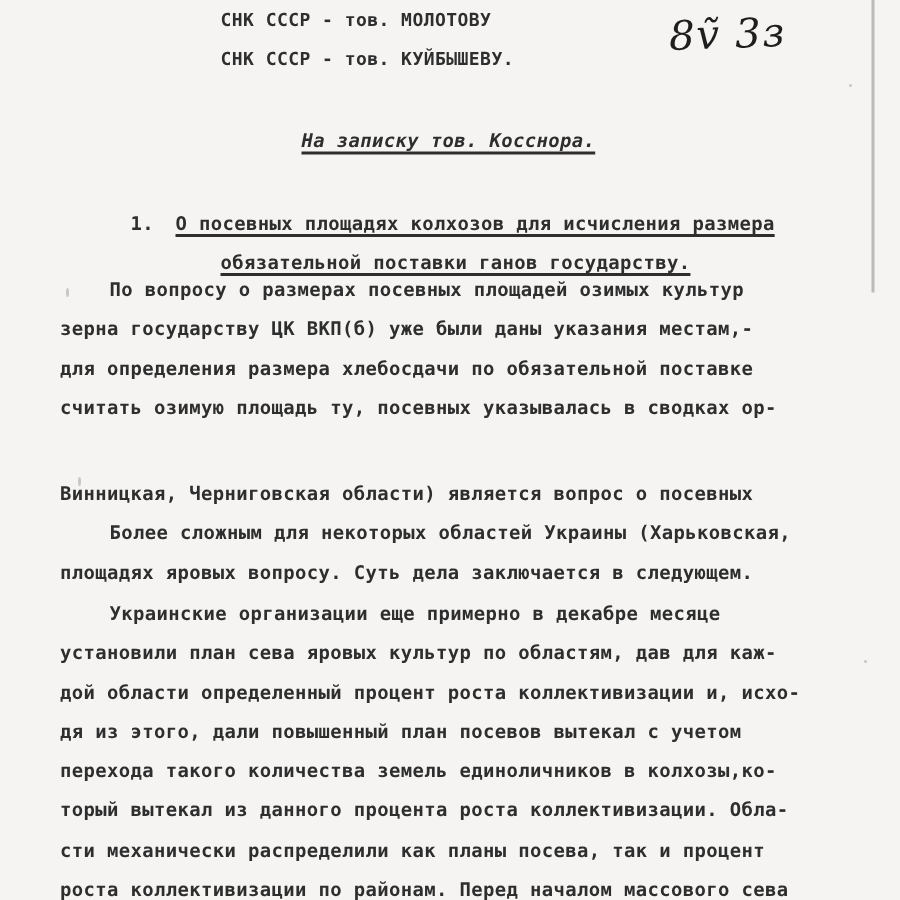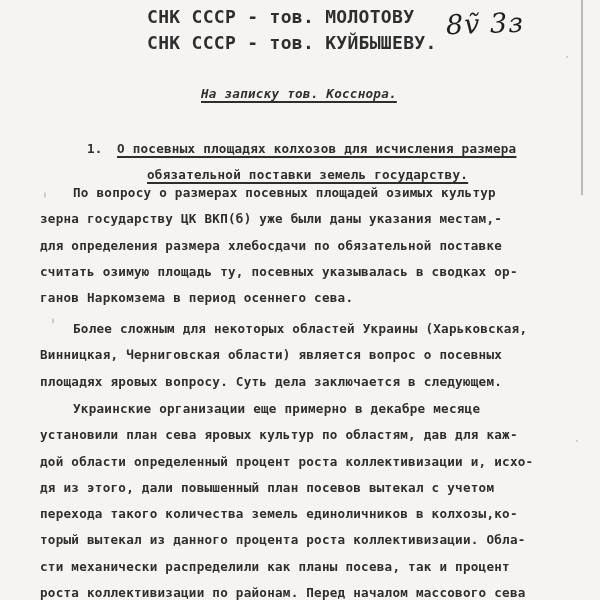--- a/index.html
+++ b/index.html
@@ -26,21 +26,21 @@
       left: 581px;
       top: 0;
       width: 2px;
       height: 195px;
       background: #8a8a8a;
       opacity: 0.55;
     }
     .addr {
       position: absolute;
       left: 147px;
-      font-size: 18px;
+      font-size: 12px;
       letter-spacing: 0.3px;
     }
     .addr-1 { top: 6px; }
     .addr-2 { top: 32px; }
     .handwritten {
       position: absolute;
       left: 446px;
       top: 8px;
       font-family: "DejaVu Serif", serif;
       font-style: italic;
@@ -111,34 +111,33 @@
 
   <div class="addr addr-1">СНК СССР  - тов. МОЛОТОВУ</div>
   <div class="addr addr-2">СНК СССР  - тов. КУЙБЫШЕВУ.</div>
 
   <div class="handwritten">8ṽ 3з</div>
 
   <div class="heading">На записку тов. Косснора.</div>
 
   <div class="section-title">
     <span class="num">1.</span><span class="u">О посевных площадях колхозов для исчисления размера</span>
-    <span class="line2"><span class="u">обязательной поставки земель государству.</span></span>
+    <span class="line2"><span class="u">обязательной поставки ганов государству.</span></span>
   </div>
 
   <div class="body-text para1">
     <span class="ln indent">По вопросу о размерах посевных площадей озимых культур</span>
     <span class="ln">зерна государству ЦК ВКП(б) уже были даны указания местам,-</span>
     <span class="ln">для определения размера хлебосдачи по обязательной поставке</span>
     <span class="ln">считать озимую площадь ту, посевных указывалась в сводках ор-</span>
-    <span class="ln">ганов Наркомзема в период осеннего сева.</span>
   </div>
 
   <div class="body-text para2">
+    <span class="ln">Винницкая, Черниговская области) является вопрос о посевных</span>
     <span class="ln indent">Более сложным для некоторых областей Украины (Харьковская,</span>
-    <span class="ln">Винницкая, Черниговская области) является вопрос о посевных</span>
     <span class="ln">площадях яровых вопросу. Суть дела заключается в следующем.</span>
   </div>
 
   <div class="body-text para3">
     <span class="ln indent">Украинские организации еще примерно в декабре месяце</span>
     <span class="ln">установили план сева яровых культур по областям, дав для каж-</span>
     <span class="ln">дой области определенный процент роста коллективизации и, исхо-</span>
     <span class="ln">дя из этого, дали повышенный план посевов вытекал с учетом</span>
     <span class="ln">перехода такого количества земель единоличников в колхозы,ко-</span>
     <span class="ln">торый вытекал из данного процента роста коллективизации. Обла-</span>

